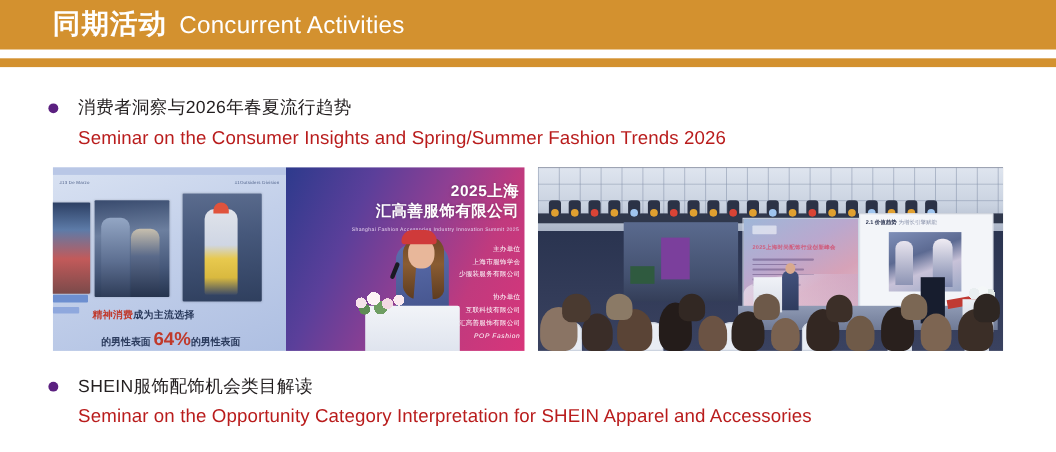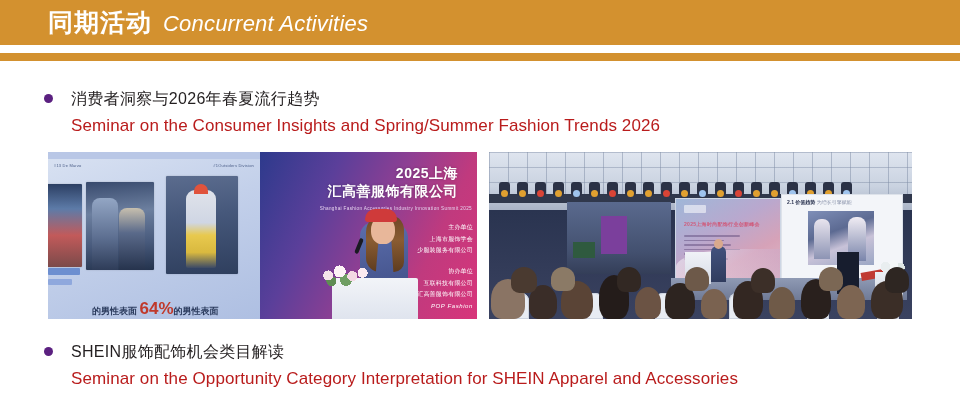--- a/index.html
+++ b/index.html
@@ -37,21 +37,20 @@
     letter-spacing: 1px;
     line-height: 1;
   }
   .title-en {
     color: #ffffff;
     font-size: 22px;
     font-weight: 400;
     margin-left: 11px;
     letter-spacing: 0.2px;
     line-height: 1;
-    font-style: italic;
   }
   .header-rule {
     position: absolute;
     left: 0; top: 53px;
     width: 960px;
     height: 8px;
     background: #d3912f;
   }
 
   
@@ -186,21 +185,21 @@
     background: #8fa8dd; border-radius: 1px;
   }
 
   
   .pl-stage {
     position: absolute; left: 212px; top: 0;
     width: 217px; height: 167px;
     background: linear-gradient(115deg,#2d3a8c 0%,#5b3f9a 28%,#8e3f93 52%,#c03a7e 74%,#d8357a 100%);
   }
   .pl-stage-head {
-    position: absolute; left: 28px; top: 13px; width: 170px;
+    position: absolute; left: 42px; top: 13px; width: 170px;
     text-align: right; color: #ffffff; font-weight: bold;
     font-size: 14px; line-height: 1.25; letter-spacing: .5px;
     text-shadow: 0 0 3px rgba(0,0,0,.25);
   }
   .pl-stage-sub {
     position: absolute; left: 42px; top: 54px; width: 170px;
     text-align: right; color: #e6d3ef; font-size: 4.6px;
     letter-spacing: .35px;
   }
   .pl-org {
@@ -432,20 +431,23 @@
         <div class="sl-strip"></div>
         <div class="pl-caption">
           <span>#13 De Marzo</span>
           <span>#1Outsiders Division</span>
         </div>
         <div class="pl-tile tile-a"></div>
         <div class="pl-tile tile-b"></div>
         <div class="pl-tile tile-c"></div>
         <div class="pl-bar"></div>
         <div class="pl-bar2"></div>
+        <div class="pl-redline">
+          <span>精神消费</span><span class="dark">成为主流选择</span>
+        </div>
         <div class="pl-redline2">
           <span>的男性表面</span>
           <span class="big">64%</span><span>的男性表面</span>
         </div>
       </div>
 
       <div class="pl-stage">
         <div class="pl-stage-head">
           <div>2025上海</div>
           <div>汇高善服饰有限公司</div>

